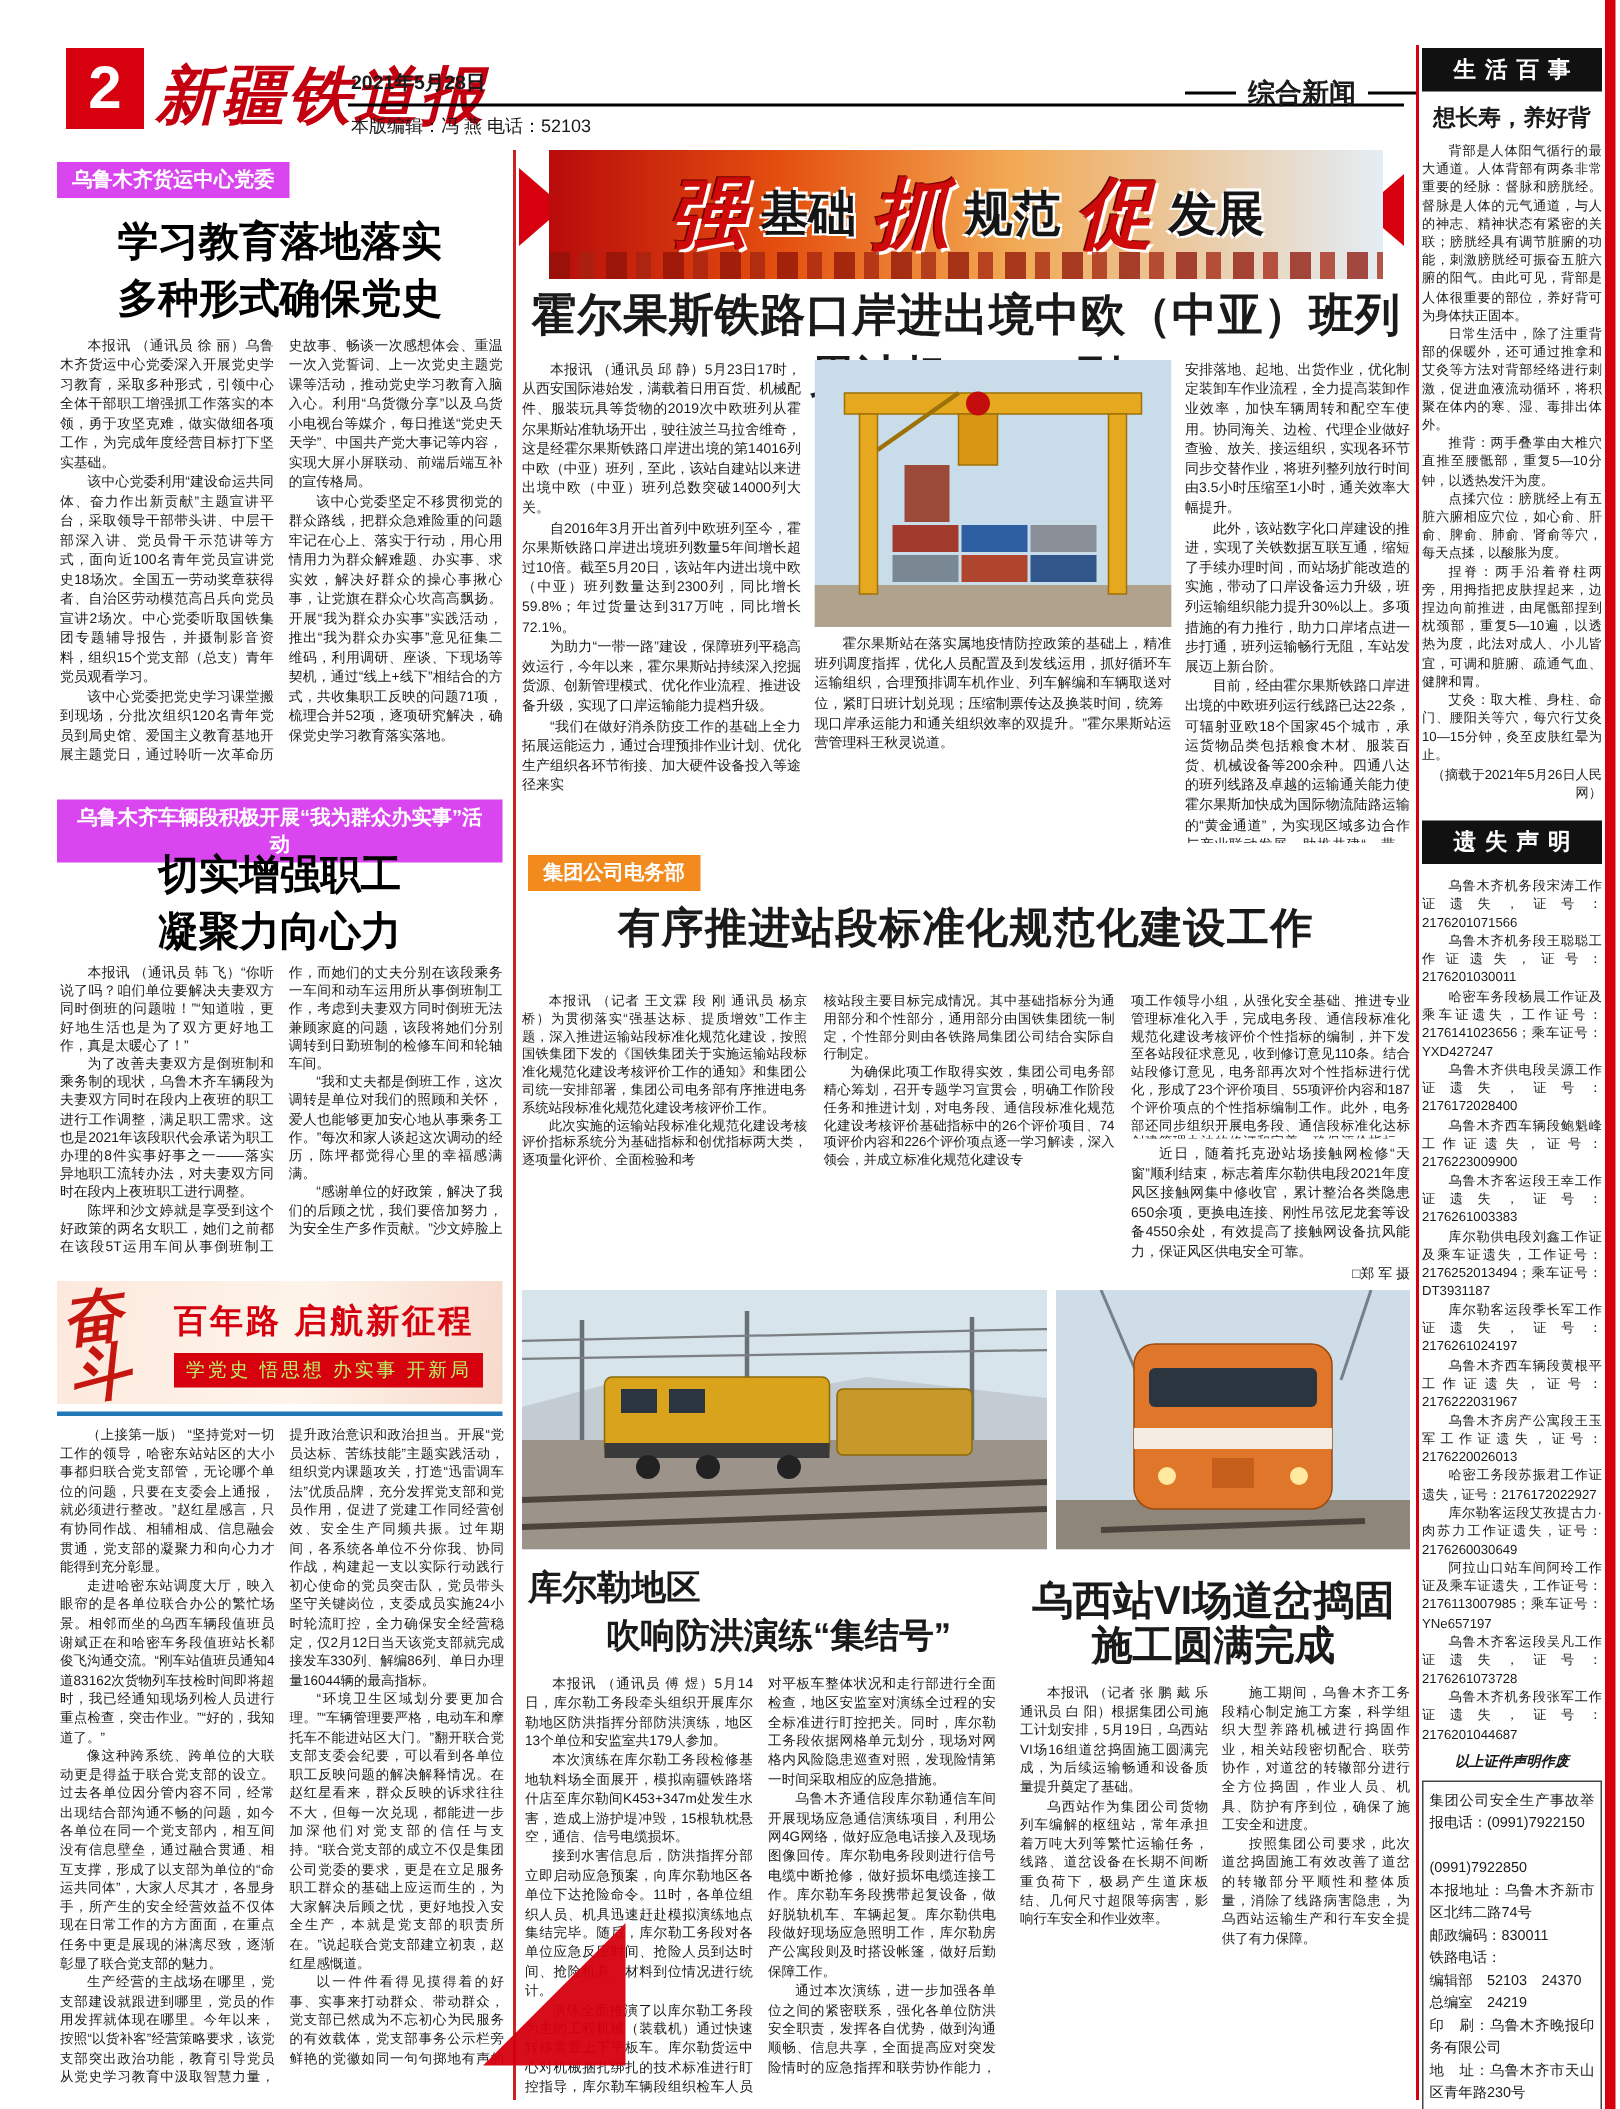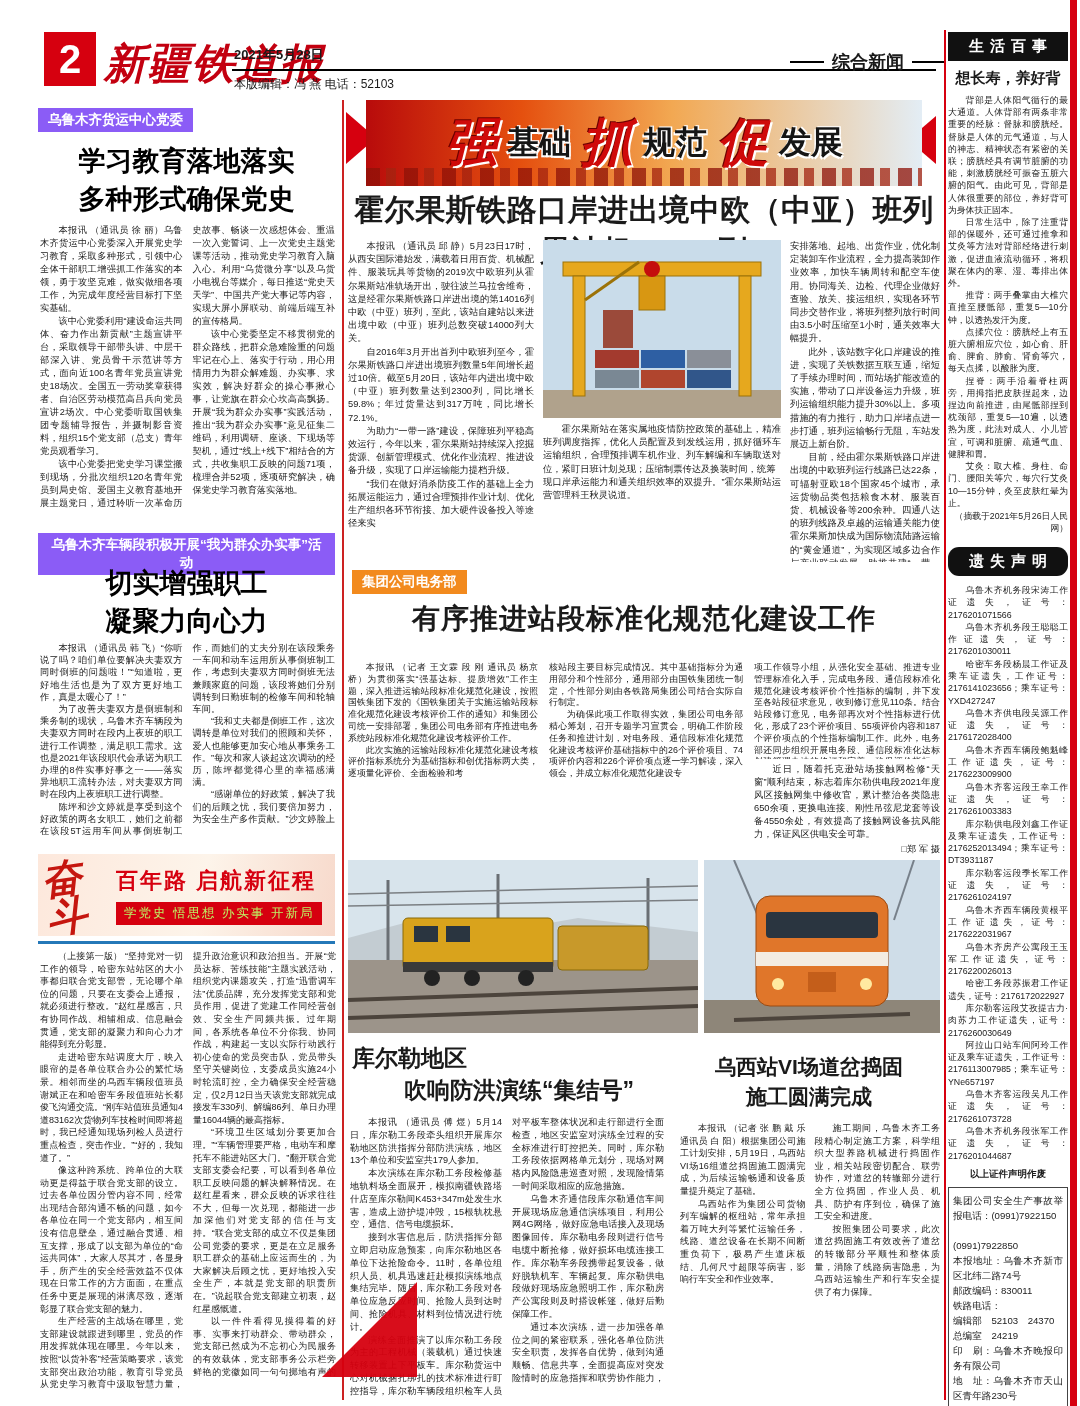--- a/index.html
+++ b/index.html
@@ -14,21 +14,21 @@
   .dateline{left:234px;top:46px;font-size:13px;font-weight:bold;}
   .hrule{left:232px;top:69px;width:704px;height:2px;background:#000;}
   .editorline{left:234px;top:76px;font-size:12px;}
   .sectionname{left:790px;top:50px;font-size:18px;font-weight:bold;display:flex;align-items:center;gap:8px;}
   .sectionname .dash{display:inline-block;width:34px;height:2px;background:#000;}
   
   .p{margin:0;text-indent:2em;text-align:justify;}
   .cont{text-indent:0;}
   .cols2{column-count:2;column-gap:10px;overflow:hidden;}
   .body-sm{font-size:9.2px;line-height:13px;}
-  .tag{background:#8b5cf6;color:#fff;font-weight:bold;font-size:13.5px;padding:3px 10px;display:inline-block;}
+  .tag{background:#d946ef;color:#fff;font-weight:bold;font-size:13.5px;padding:3px 10px;display:inline-block;}
   .tag-orange{background:#f28a1e;}
   .title-big{font-weight:900;text-align:center;color:#000;}
   .title-big p{margin:0;}
   
   .lc-body1{left:40px;top:224px;width:295px;height:302px;}
   .lc-body2{left:40px;top:642px;width:295px;height:206px;font-size:9.2px;line-height:12.2px;}
   .lc-body3{left:40px;top:950px;width:296px;height:450px;font-size:9px;line-height:12.6px;}
   .bluerule{left:38px;top:941px;width:297px;height:3px;background:#2478b8;}
   .fendou{left:38px;top:854px;width:297px;height:82px;background:linear-gradient(100deg,#fde8dc,#fdf4ea 55%,#f7d9cb);
           overflow:hidden;}
@@ -65,34 +65,34 @@
   .dc3{width:186px;display:flex;flex-direction:column;}
   .dc3 .dtxt{flex:1;overflow:hidden;}
   .caption{font-size:9.3px;line-height:13px;text-align:justify;text-indent:2em;margin-top:4px;}
   .credit{text-align:right;font-size:9.3px;margin-top:2px;}
   .photosrow{left:348px;top:860px;width:592px;height:173px;display:flex;gap:6px;}
   svg{display:block;}
   
   .kz-title{left:352px;top:1042px;width:312px;font-size:23px;font-weight:900;line-height:32px;}
   .kz-title .t2{padding-left:52px;}
   .kz-body{left:350px;top:1116px;width:314px;height:286px;font-size:9.1px;line-height:12.8px;column-count:2;column-gap:10px;overflow:hidden;}
-  .wx-title{left:678px;top:1052px;width:262px;font-size:21px;font-weight:900;line-height:30px;text-align:center;}
+  .wx-title{left:678px;top:1052px;width:262px;font-size:27px;font-weight:900;line-height:30px;text-align:center;}
   .wx-body{left:680px;top:1122px;width:260px;height:280px;font-size:9px;line-height:12.6px;column-count:2;column-gap:9px;overflow:hidden;}
   .arrow-b{left:322px;top:1282px;border-width:0 0 95px 95px;border-color:transparent transparent #d6000f transparent;opacity:.95;}
   
   .sb-lline{left:944px;top:30px;width:2px;height:1370px;background:#d6000f;}
   .sb-rbar{left:1070px;top:0;width:7px;height:1406px;background:#d6000f;}
   .sidebar{left:948px;top:30px;width:120px;}
   .sb-header{background:#111;color:#fff;font-size:15px;font-weight:900;text-align:center;
              letter-spacing:6px;padding:5px 0 5px 6px;margin:2px 0 8px 0;}
   .sb-title{font-size:15px;font-weight:900;text-align:center;margin:2px 0 6px 0;}
   .sb-body{font-size:8.8px;line-height:12.2px;}
   .sb-src{font-size:8.8px;text-align:right;margin-top:2px;}
   .sb-items{font-size:8.8px;line-height:12.3px;margin-top:2px;}
-  .sb-close{font-size:9.5px;font-weight:bold;text-align:center;margin:6px 0;}
+  .sb-close{font-size:9.5px;font-weight:bold;text-align:center;margin:6px 0;font-style:italic;}
   .infobox{border:1px solid #444;padding:5px 4px;font-size:9.6px;line-height:15px;margin-top:6px;}
   .infobox p{margin:0;text-align:justify;}
 </style>
 </head>
 <body>
 
 <div id="page">
 
   <div class="abs pagenum">2</div>
   <div class="abs masthead">新疆铁道报</div>
@@ -291,21 +291,21 @@
     <div class="sb-body">
         <p class="p">背部是人体阳气循行的最大通道。人体背部有两条非常重要的经脉：督脉和膀胱经。督脉是人体的元气通道，与人的神志、精神状态有紧密的关联；膀胱经具有调节脏腑的功能，刺激膀胱经可振奋五脏六腑的阳气。由此可见，背部是人体很重要的部位，养好背可为身体扶正固本。</p>
         <p class="p">日常生活中，除了注重背部的保暖外，还可通过推拿和艾灸等方法对背部经络进行刺激，促进血液流动循环，将积聚在体内的寒、湿、毒排出体外。</p>
         <p class="p">推背：两手叠掌由大椎穴直推至腰骶部，重复5—10分钟，以透热发汗为度。</p>
         <p class="p">点揉穴位：膀胱经上有五脏六腑相应穴位，如心俞、肝俞、脾俞、肺俞、肾俞等穴，每天点揉，以酸胀为度。</p>
         <p class="p">捏脊：两手沿着脊柱两旁，用拇指把皮肤捏起来，边捏边向前推进，由尾骶部捏到枕颈部，重复5—10遍，以透热为度，此法对成人、小儿皆宜，可调和脏腑、疏通气血、健脾和胃。</p>
         <p class="p">艾灸：取大椎、身柱、命门、腰阳关等穴，每穴行艾灸10—15分钟，灸至皮肤红晕为止。</p>
       </div>
     <div class="sb-src">（摘载于2021年5月26日人民网）</div>
 
-    <div class="sb-header" style="margin-top:12px;border-radius:11px;">遗失声明</div>
+    <div class="sb-header" style="margin-top:12px;">遗失声明</div>
     <div class="sb-items">
         <p class="p">乌鲁木齐机务段宋涛工作证遗失，证号：2176201071566</p>
         <p class="p">乌鲁木齐机务段王聪聪工作证遗失，证号：2176201030011</p>
         <p class="p">哈密车务段杨晨工作证及乘车证遗失，工作证号：2176141023656；乘车证号：YXD427247</p>
         <p class="p">乌鲁木齐供电段吴源工作证遗失，证号：2176172028400</p>
         <p class="p">乌鲁木齐西车辆段鲍魁峰工作证遗失，证号：2176223009900</p>
         <p class="p">乌鲁木齐客运段王幸工作证遗失，证号：2176261003383</p>
         <p class="p">库尔勒供电段刘鑫工作证及乘车证遗失，工作证号：2176252013494；乘车证号：DT3931187</p>
         <p class="p">库尔勒客运段季长军工作证遗失，证号：2176261024197</p>
         <p class="p">乌鲁木齐西车辆段黄根平工作证遗失，证号：2176222031967</p>

